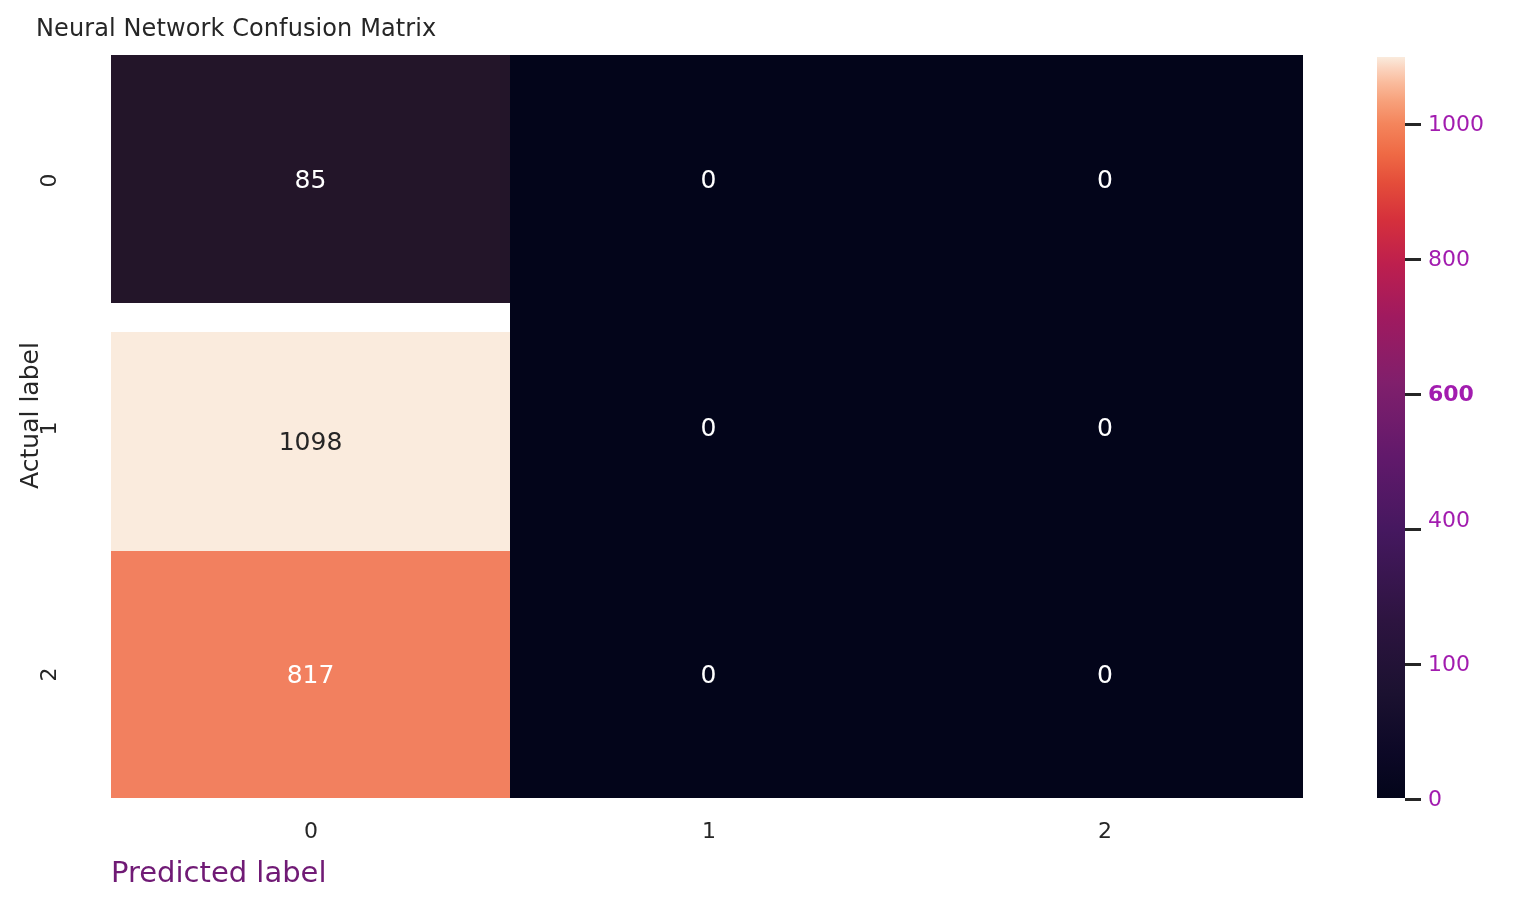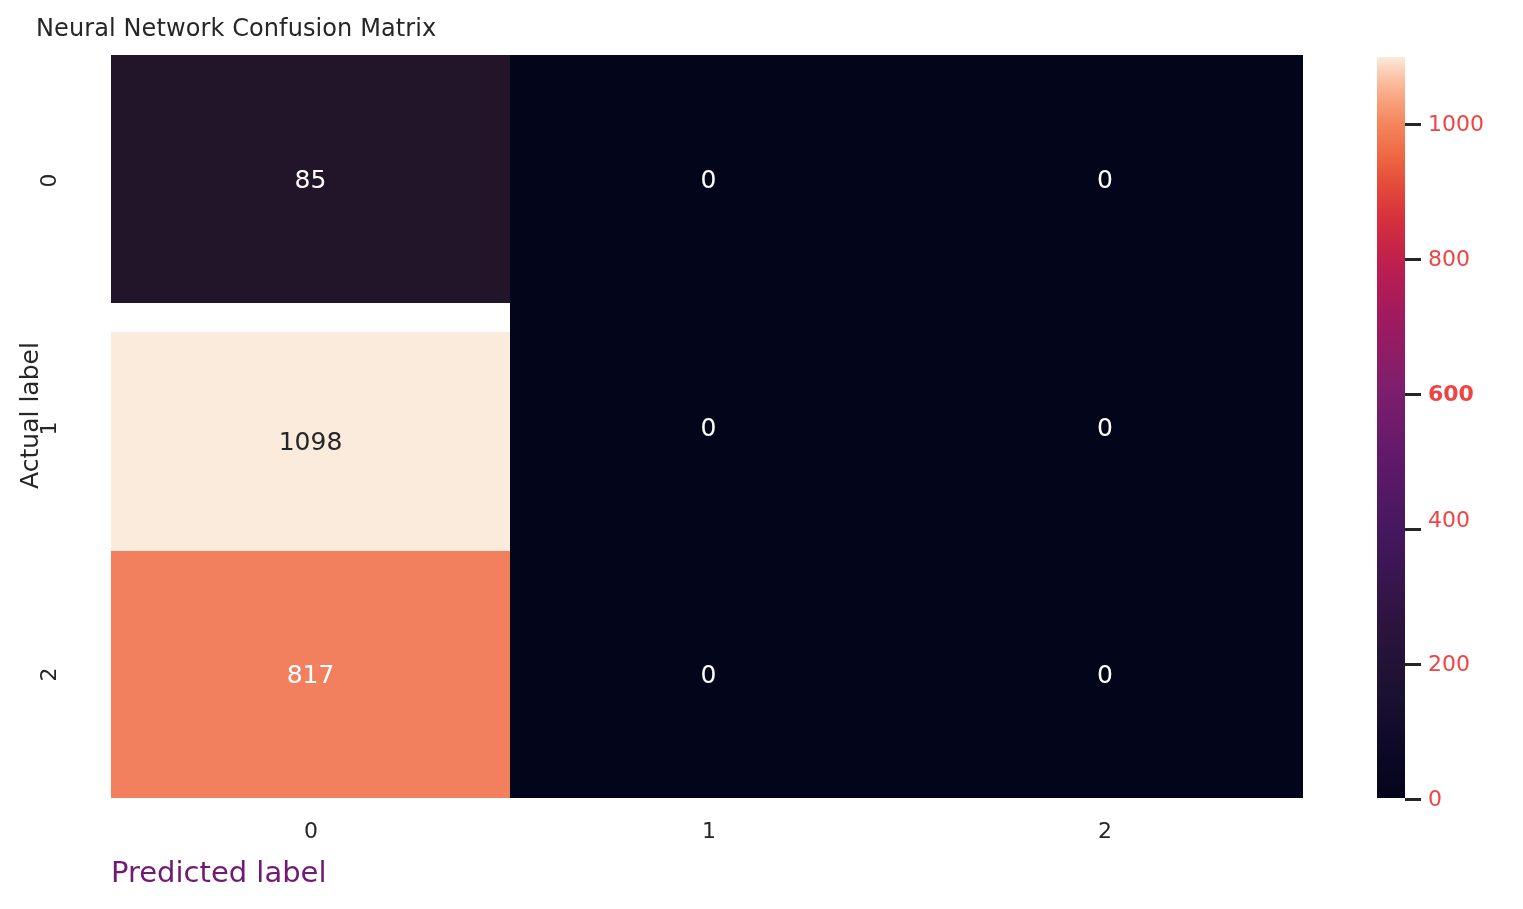--- a/index.html
+++ b/index.html
@@ -133,21 +133,21 @@
     position: absolute;
     left: 1405px;
     width: 16px;
     height: 0;
     border-top: 3px solid #262626;
   }
   .cb-tick-label {
     position: absolute;
     left: 1428px;
     font-size: 22px;
-    color: #ef4444;
+    color: #a21caf;
     white-space: nowrap;
     transform: translateY(-50%);
   }
 </style>
 </head>
 <body>
 
 <div id="chart-title">Neural Network Confusion Matrix</div>
 
 <div id="heatmap-grid">
@@ -198,16 +198,16 @@
 <div id="colorbar-ticks">
     <div class="cb-tick" style="top: 123.137px;"></div>
     <div class="cb-tick-label" style="top: 123.137px;">1000</div>
     <div class="cb-tick" style="top: 258.109px;"></div>
     <div class="cb-tick-label" style="top: 258.109px; text-align: right;">800</div>
     <div class="cb-tick" style="top: 393.082px;"></div>
     <div class="cb-tick-label" style="top: 393.082px; font-weight: bold;">600</div>
     <div class="cb-tick" style="top: 528.055px;"></div>
     <div class="cb-tick-label" style="top: 519px;">400</div>
     <div class="cb-tick" style="top: 663.027px;"></div>
-    <div class="cb-tick-label" style="top: 663.027px;">200</div>
+    <div class="cb-tick-label" style="top: 663.027px;">100</div>
     <div class="cb-tick" style="top: 798px;"></div>
     <div class="cb-tick-label" style="top: 798px;">0</div>
   </div>
 
 </body></html>

